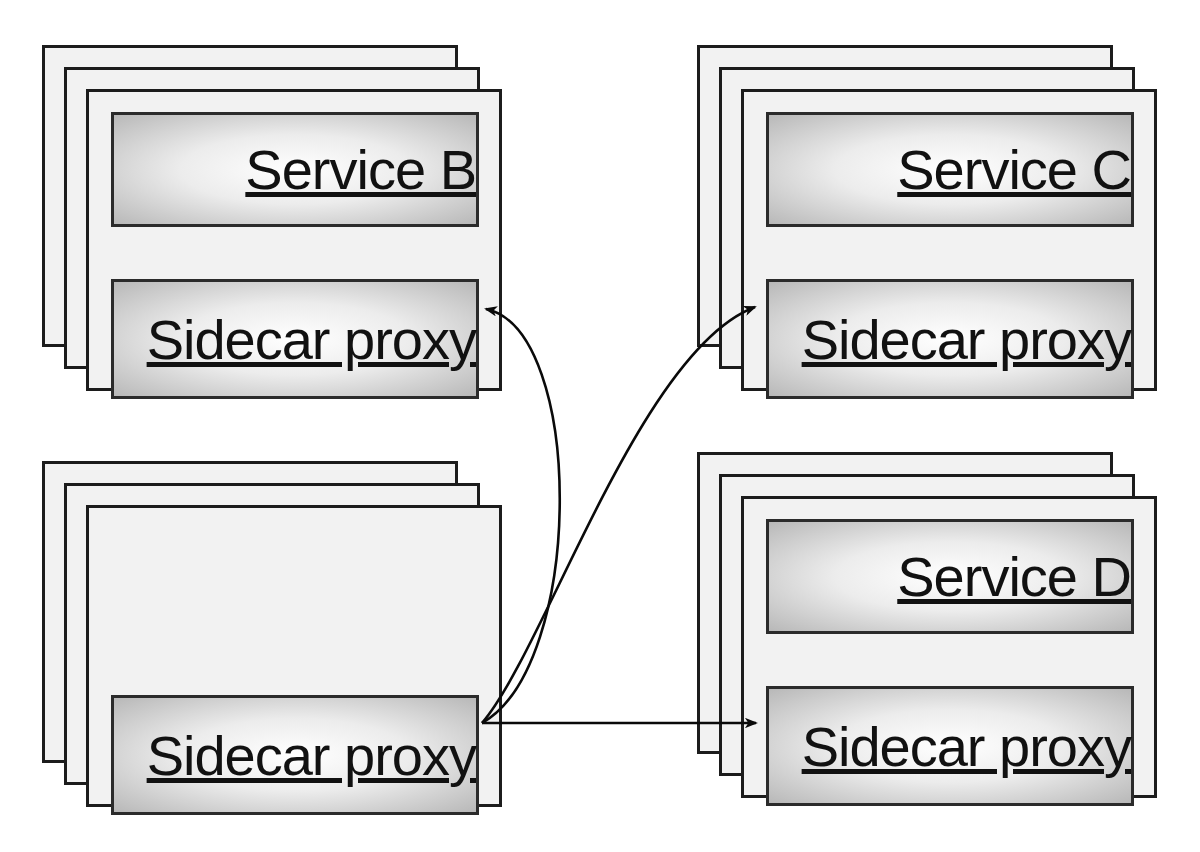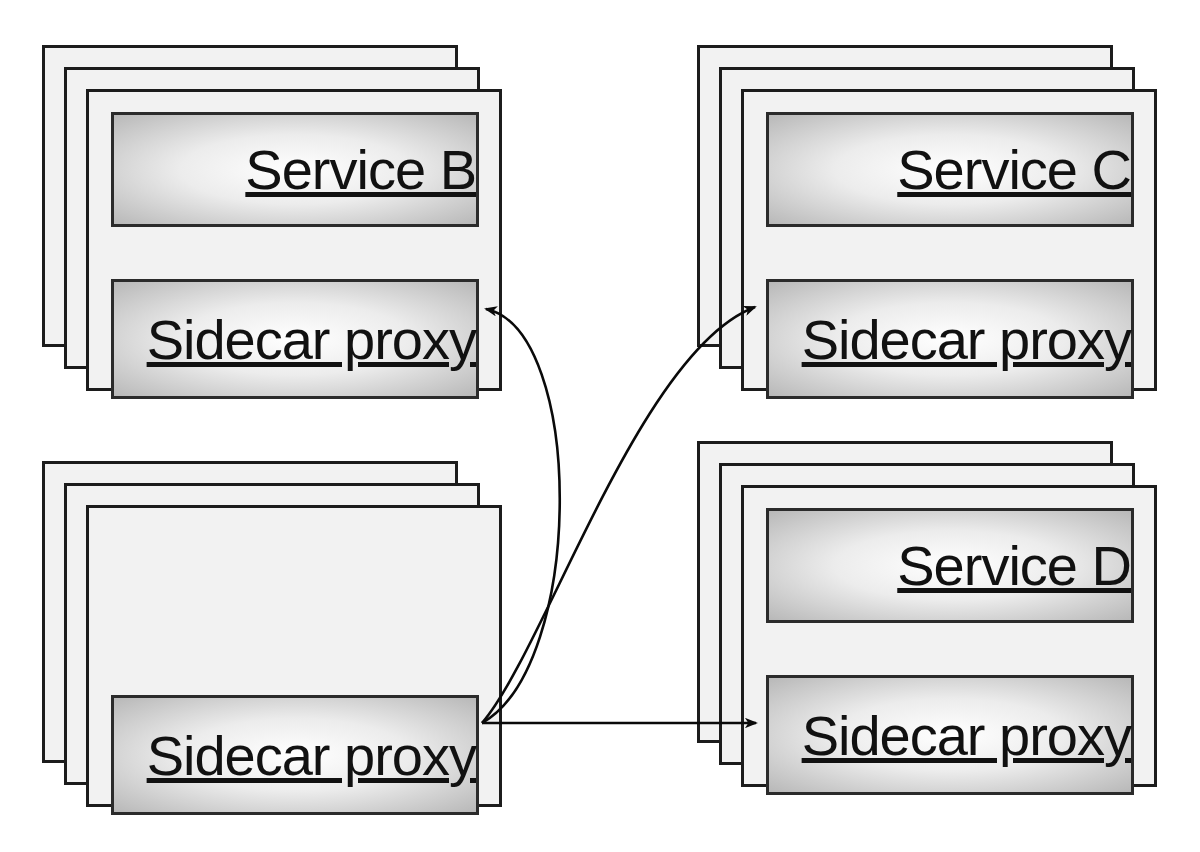--- a/index.html
+++ b/index.html
@@ -16,21 +16,21 @@
     overflow: hidden;
   }
   .group {
     position: absolute;
     width: 460px;
     height: 346px;
   }
   .group-b { left: 42px;  top: 45px;  }
   .group-c { left: 697px; top: 45px;  }
   .group-a { left: 42px;  top: 461px; }
-  .group-d { left: 697px; top: 441px; }
+  .group-d { left: 697px; top: 452px; }
 
   .card {
     position: absolute;
     width: 416px;
     height: 302px;
     background: #f2f2f2;
     border: 3px solid #1c1c1c;
     box-sizing: border-box;
   }
   .card.back0 { left: 0;    top: 0;    }

